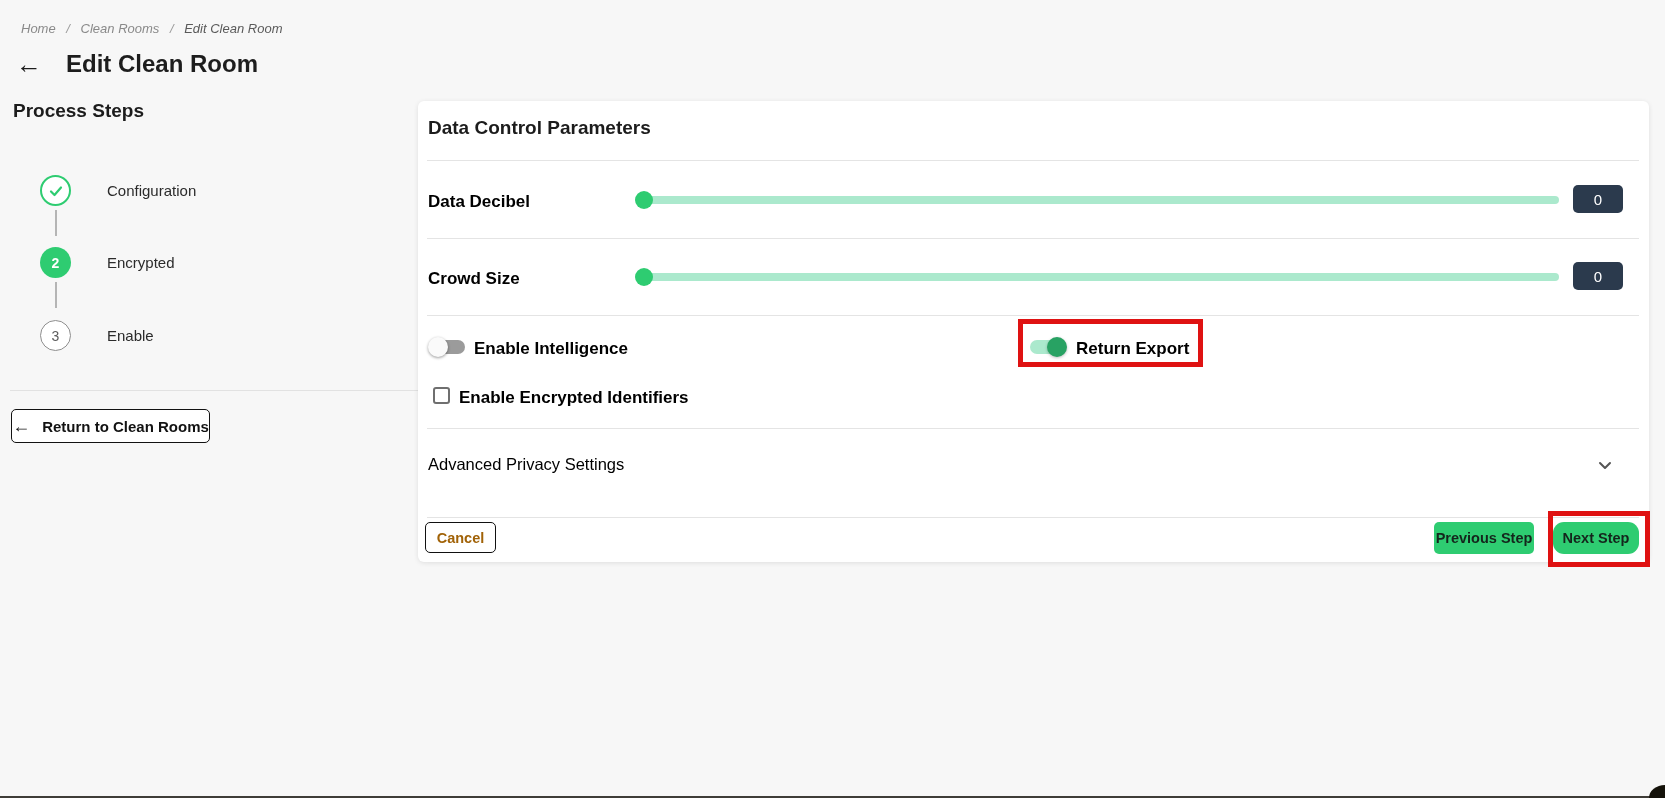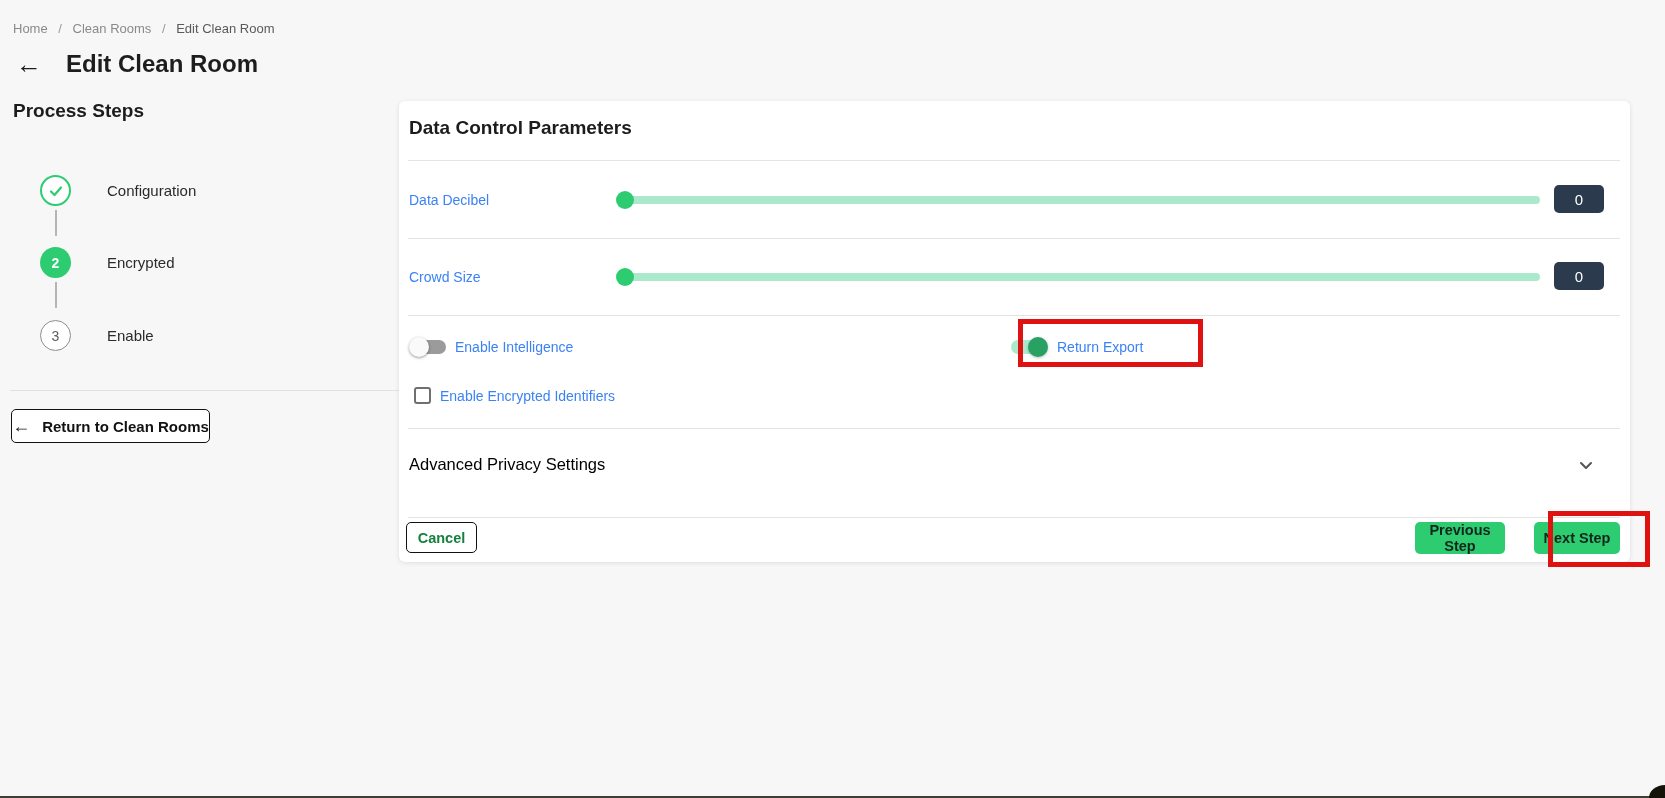--- a/index.html
+++ b/index.html
@@ -5,21 +5,21 @@
   * { margin:0; padding:0; box-sizing:border-box; }
   html,body { width:1665px; height:798px; }
   body {
     position:relative;
     background:#f7f7f7;
     font-family:"Liberation Sans","DejaVu Sans",sans-serif;
     color:#212121;
     overflow:hidden;
   }
   
-  .breadcrumb { position:absolute; left:13px; top:21px; font-size:13px; color:#8a8a8a; }
+  .breadcrumb { position:absolute; left:21px; top:21px; font-size:13px; color:#8a8a8a;font-style:italic; }
   .breadcrumb .crumb { cursor:pointer; }
   .breadcrumb .sep { margin:0 7px; color:#9a9a9a; }
   .breadcrumb .current { color:#5a5a5a; }
   
   .page-header { position:absolute; left:16px; top:50px; display:flex; align-items:center; gap:24px; }
   .back-arrow { font-size:26px; color:#1d1d1d; line-height:1; cursor:pointer; }
   .page-title { font-size:24px; font-weight:700; color:#1d1d1d; }
   
   .sidebar-heading { position:absolute; left:13px; top:100px; font-size:19px; font-weight:700; color:#1c1c1c; }
   .step { position:absolute; left:40px; display:flex; align-items:center; gap:36px; cursor:pointer; }
@@ -36,27 +36,27 @@
   .sidebar-divider { position:absolute; left:10px; top:390px; width:410px; height:1px; background:#e2e2e2; }
   .return-btn {
     position:absolute; left:11px; top:409px; width:199px; height:34px;
     background:#fff; border:1.5px solid #121212; border-radius:5px;
     display:flex; align-items:center; justify-content:center; gap:12px;
     font-family:inherit; font-size:15px; font-weight:600; color:#121212; cursor:pointer;
   }
   .return-btn .arrow { font-size:18px; line-height:1; }
   
   .card {
-    position:absolute; left:399px; top:101px; width:1231px; height:461px;
+    position:absolute; left:418px; top:101px; width:1231px; height:461px;
     background:#fff; border-radius:6px;
     box-shadow:0 1px 5px rgba(0,0,0,0.10);
   }
   .card-title { position:absolute; left:10px; top:16px; font-size:19px; font-weight:600; color:#1c1c1c; }
   .hr { position:absolute; left:9px; right:10px; height:1px; background:#e4e4e4; }
-  .field-label { position:absolute; font-size:14px; font-weight:400; color:#3b82f6; }
+  .field-label { position:absolute; font-size:17px; font-weight:700; color:#000000; }
   
   .slider-track { position:absolute; left:222px; width:919px; height:8px; border-radius:4px; background:#abe9cd; cursor:pointer; }
   .slider-thumb { position:absolute; left:217px; width:18px; height:18px; border-radius:50%; background:#2ecc71; cursor:grab; }
   .value-box {
     position:absolute; left:1155px; width:50px; height:28px;
     background:#2b3a4d; border-radius:5px; color:#fff;
     display:flex; align-items:center; justify-content:center; font-size:15px;
   }
   
   .switch { position:absolute; width:34px; height:14px; border-radius:7px; cursor:pointer; }
@@ -69,24 +69,24 @@
   .checkbox {
     position:absolute; left:15px; top:286px; width:17px; height:17px;
     border:2px solid #6f6f6f; border-radius:3px; background:#fff; cursor:pointer;
   }
   
   .advanced-label { position:absolute; left:10px; top:354px; font-size:16.5px; color:#000000; cursor:pointer; }
   .chevron { position:absolute; left:1178px; top:355px; width:18px; height:18px; cursor:pointer; }
   
   .btn { position:absolute; top:421px; height:32px; border-radius:5px; font-family:inherit;
          font-size:14.5px; font-weight:600; cursor:pointer; display:flex; align-items:center; justify-content:center; }
-  .btn-cancel { left:7px; width:71px; height:31px; background:#fff; border:1.5px solid #111; color:#15803d; }
+  .btn-cancel { left:7px; width:71px; height:31px; background:#fff; border:1.5px solid #111; color:#a16207; }
   .btn-green  { background:#2ecc71; border:none; color:#14251c; }
-  .btn-prev   { left:1016px; width:90px; }
-  .btn-next   { left:1135px; width:86px; }
+  .btn-prev   { left:1016px; width:100px; }
+  .btn-next   { left:1135px; width:86px;border-radius:11px; }
   
   .annotation-box { position:absolute; border:5px solid #df1212; background:transparent; pointer-events:none; }
   .annotation-export  { left:1018px; top:319px; width:185px; height:48px; }
   .annotation-next    { left:1548px; top:511px; width:102px; height:56px; }
   
   .bottom-edge  { position:absolute; left:0; bottom:0; width:100%; height:2px; background:#1e1c16; opacity:0.85; }
   .corner-wedge { position:absolute; right:0; bottom:0; width:16px; height:13px; background:#15120a; border-top-left-radius:16px 13px; }
 </style>
 </head>
 <body>

